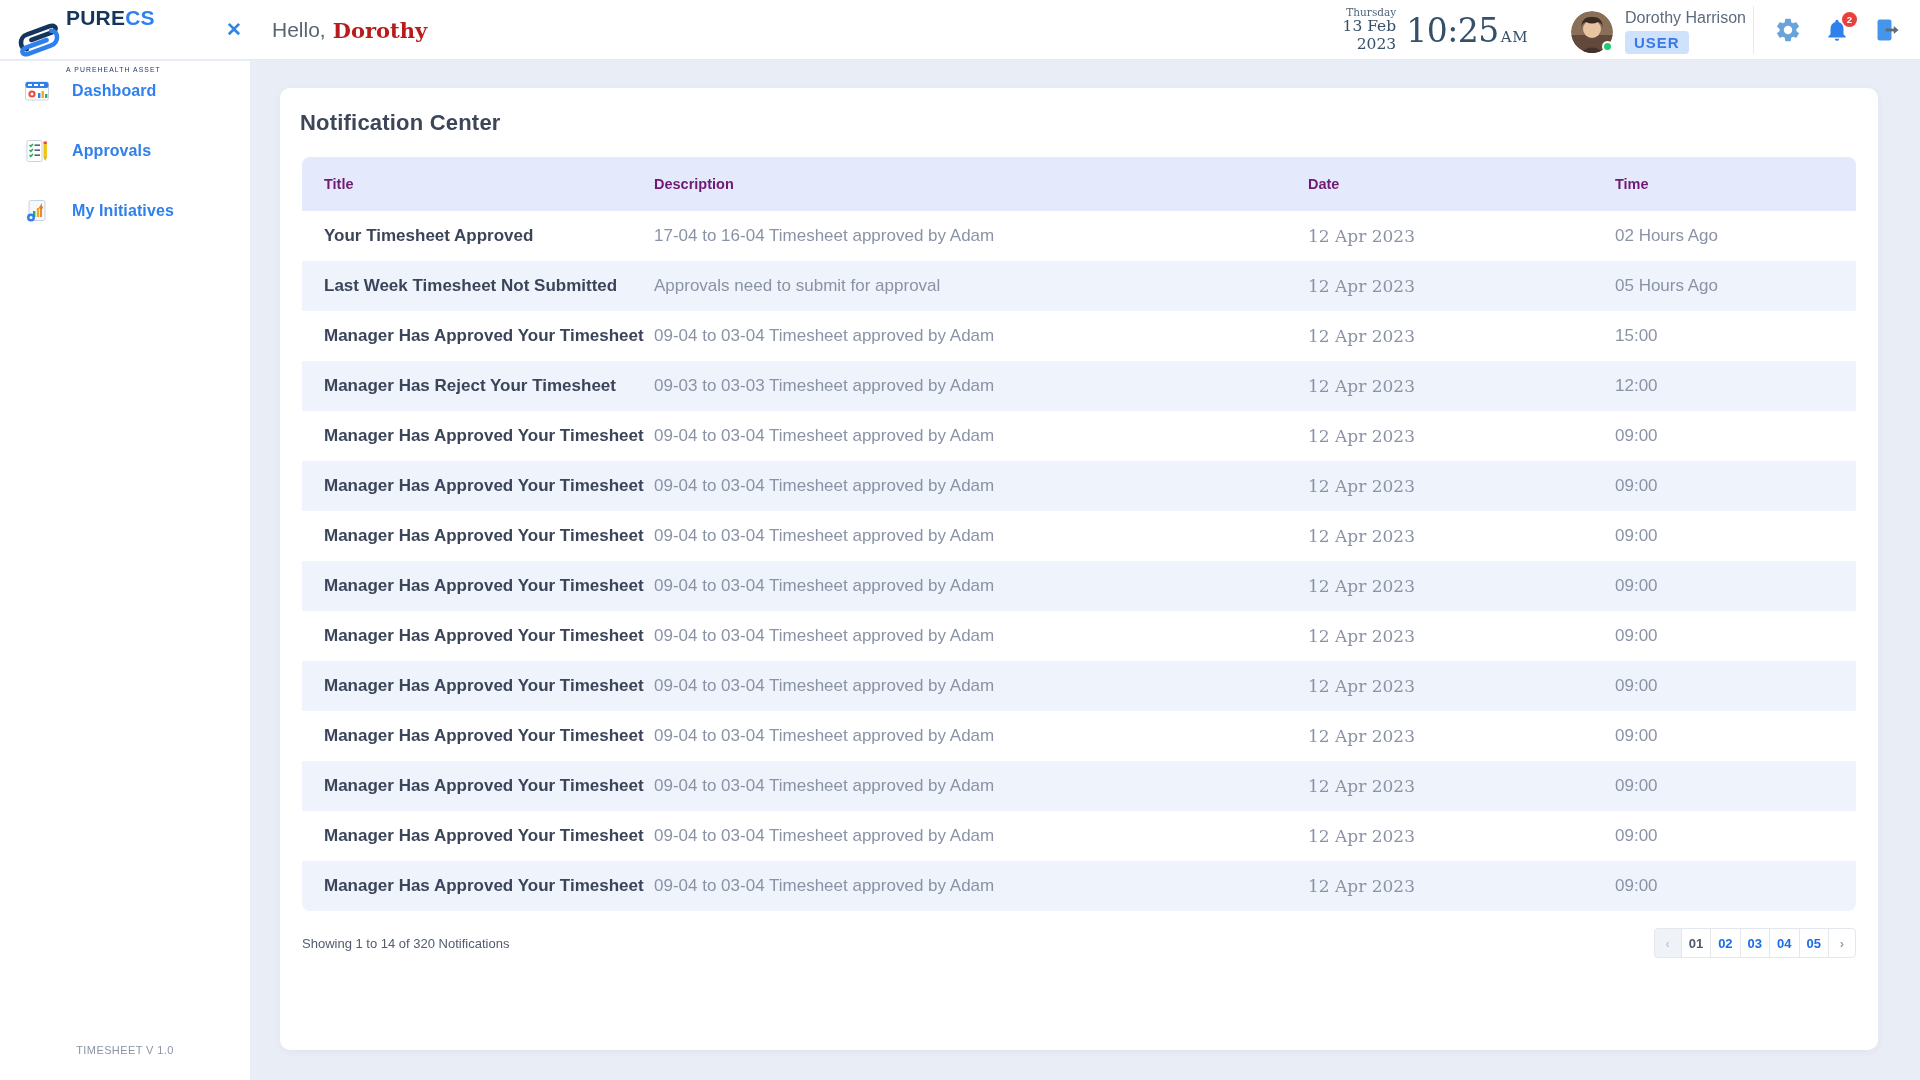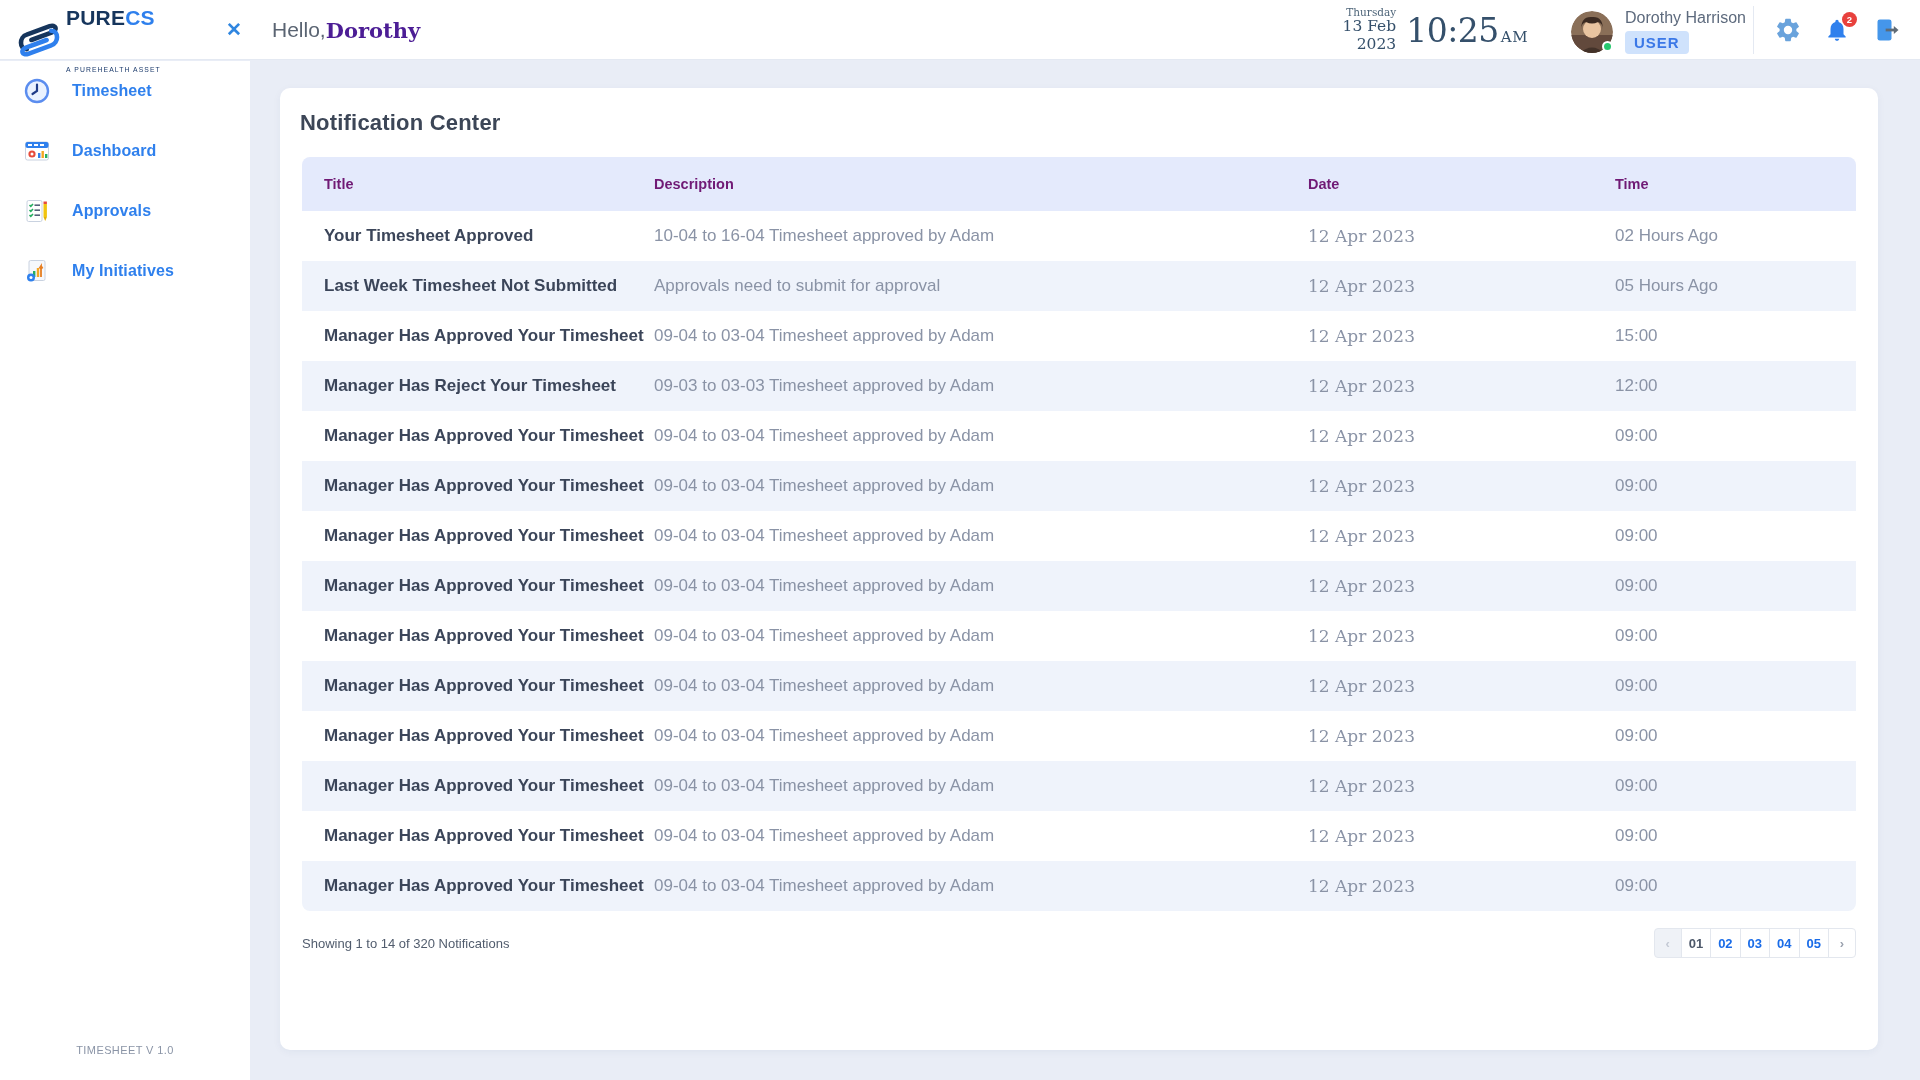--- a/index.html
+++ b/index.html
@@ -11,21 +11,21 @@
             border-bottom:1px solid #e4e9f2; z-index:5; }
   .brand { position:absolute; left:16px; top:7px; display:flex; align-items:center; gap:4px; }
   .brand-col { display:flex; flex-direction:column; line-height:1;gap:36px; }
   .brand-word { font-size:21px; font-weight:bold; letter-spacing:.2px; color:#16355c; }
   .brand-word .accent { color:#2f80ed; }
   .brand-sub { font-size:6.8px; letter-spacing:1.1px; color:#1b3a6b; margin-top:3px; }
   .close-toggle { position:absolute; left:221px; top:17px; width:26px; height:26px; border:none;
             background:transparent; color:#2f86e0; font-size:19px; font-weight:bold; cursor:pointer; line-height:26px; }
   .greeting { position:absolute; left:272px; top:0; height:60px; display:flex; align-items:center; font-size:21px; }
   .greeting .hi { color:#5a6472; }
-  .greeting .who { font-family:"DejaVu Serif", serif; font-weight:bold; color:#4c1d95; }
+  .greeting .who { font-family:"DejaVu Serif", serif; font-weight:bold; color:#b91c1c; margin-left:7px; }
 
   .datetime { position:absolute; left:1322px; top:0; width:206px; height:60px; display:flex;
               align-items:center; justify-content:center; gap:10px; color:#35506b; }
   .date-col { text-align:right; line-height:1.15; }
   .weekday { font-family:"DejaVu Serif", serif; font-size:10.5px; color:#4d6478; }
   .date    { font-family:"DejaVu Serif", serif; font-size:15.5px; }
   .clock   { font-family:"DejaVu Serif", serif; font-size:33px; letter-spacing:-.5px; display:flex; align-items:baseline; }
   .ampm    { font-size:15px; margin-left:2px; letter-spacing:.5px; }
 
   .user-chip { position:absolute; left:1571px; top:9px; display:flex; align-items:center; gap:12px; cursor:pointer; }
@@ -157,27 +157,20 @@
       <path d="M5 3h8a2 2 0 012 2v14a2 2 0 01-2 2H5a2 2 0 01-2-2V5a2 2 0 012-2z" fill="#4596ea"></path>
       <path d="M10 12h9" stroke="#5f6b76" stroke-width="2.4" fill="none"></path>
       <path d="M17 8.5l4 3.5-4 3.5z" fill="#5f6b76"></path>
     </svg>
   </button>
 </header>
 
 <aside class="sidebar">
   <div class="nav-item">
     <svg class="nav-ic" viewBox="0 0 26 26">
-      <circle cx="13" cy="13" r="11" fill="#eaf2ff" stroke="#5b8def" stroke-width="2.4"></circle>
-      <path d="M13 6.5 L13 13 L8.5 16" stroke="#1f3c88" stroke-width="2.2" fill="none" stroke-linecap="round"></path>
-    </svg>
-    <span class="nav-label">Timesheet</span>
-  </div>
-  <div class="nav-item">
-    <svg class="nav-ic" viewBox="0 0 26 26">
       <rect x="1.5" y="4" width="23" height="18" rx="2" fill="#ffffff" stroke="#c9d2e0"></rect>
       <rect x="1.5" y="4" width="23" height="6" rx="2" fill="#2f80ed"></rect>
       <rect x="4" y="6" width="4" height="2" fill="#ffffff"></rect>
         <rect x="10" y="6" width="4" height="2" fill="#ffffff"></rect>
         <rect x="16" y="6" width="4" height="2" fill="#ffffff"></rect>
       <circle cx="8" cy="16" r="3.6" fill="#e74c3c"></circle>
         <circle cx="8" cy="16" r="1.5" fill="#ffffff"></circle>
       <rect x="14" y="15" width="2.4" height="5" fill="#2f80ed"></rect>
       <rect x="17.5" y="13" width="2.4" height="7" fill="#f5a623"></rect>
       <rect x="21" y="16" width="2.4" height="4" fill="#27ae60"></rect>
@@ -219,21 +212,21 @@
   <div class="table">
     <div class="thead">
       <div class="th">Title</div>
       <div class="th">Description</div>
       <div class="th">Date</div>
       <div class="th">Time</div>
     </div>
     <div id="rows">
         <div class="trow">
           <div class="cell title">Your Timesheet Approved</div>
-          <div class="cell description">10-04 to 16-04  Timesheet approved by Adam</div>
+          <div class="cell description">17-04 to 16-04  Timesheet approved by Adam</div>
           <div class="cell date">12 Apr 2023</div>
           <div class="cell time">02 Hours Ago</div>
         </div>
         <div class="trow alt">
           <div class="cell title">Last Week Timesheet Not Submitted</div>
           <div class="cell description">Approvals need to submit for approval</div>
           <div class="cell date">12 Apr 2023</div>
           <div class="cell time">05 Hours Ago</div>
         </div>
         <div class="trow">

